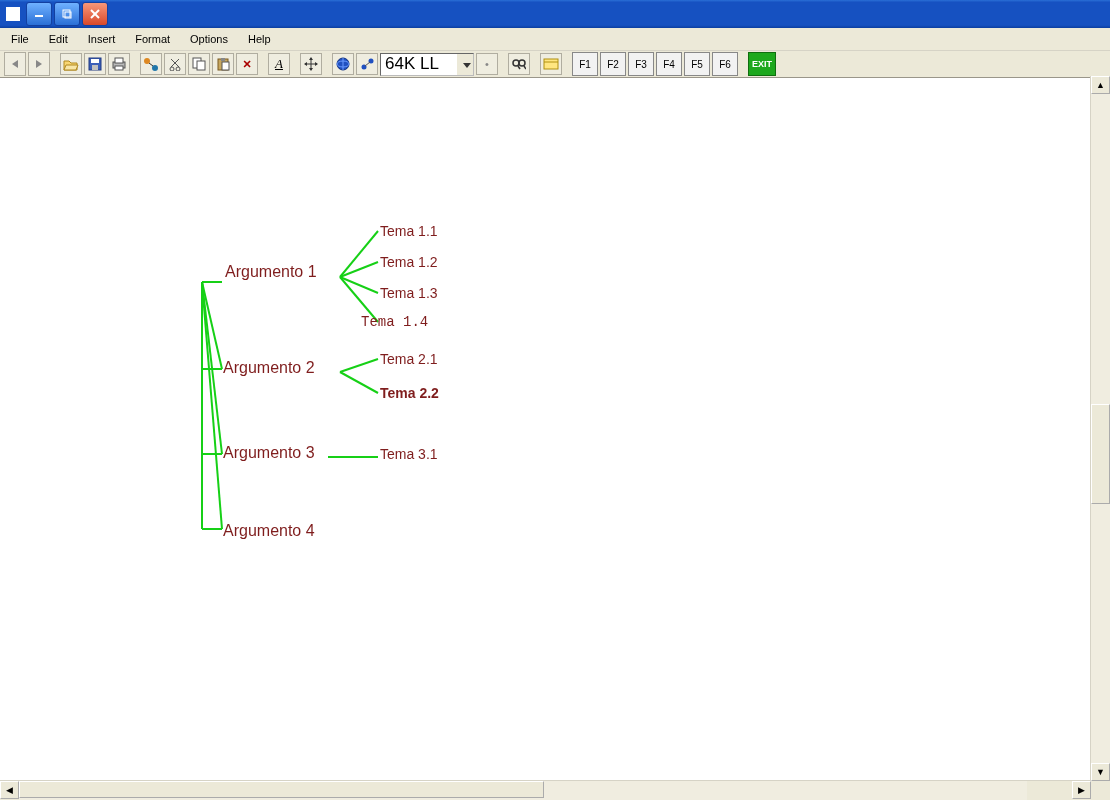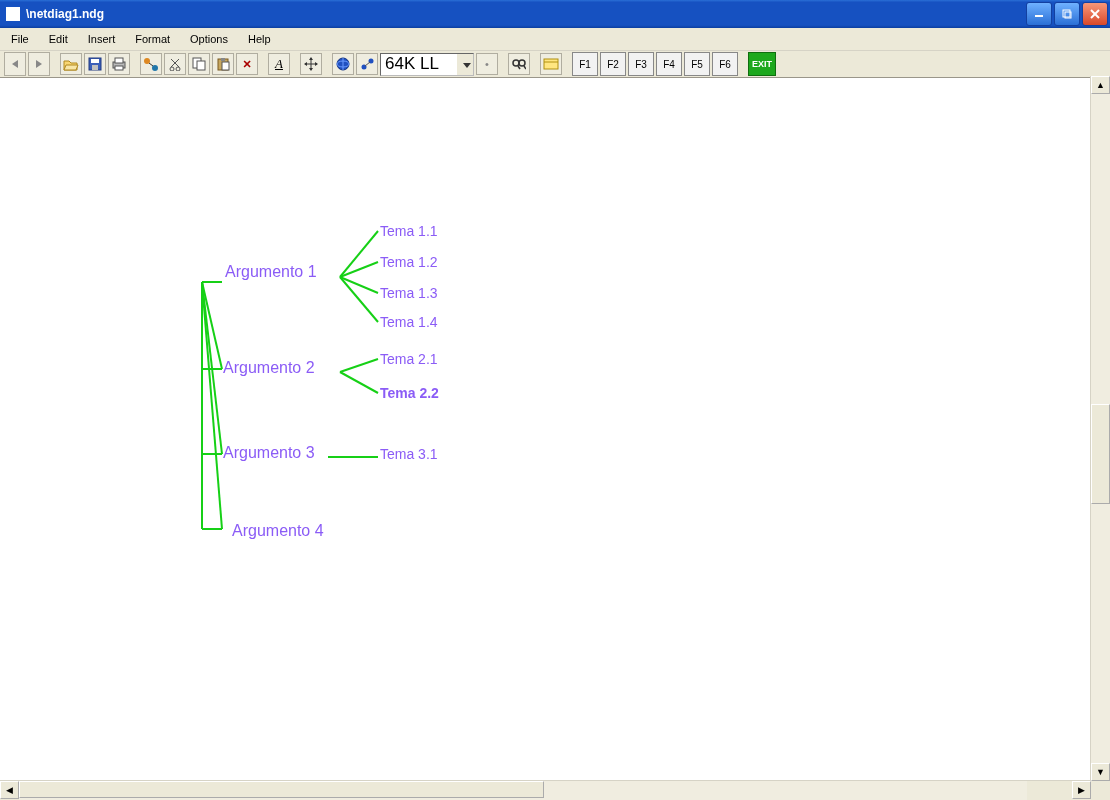--- a/index.html
+++ b/index.html
@@ -146,21 +146,21 @@
 }
 .canvas {
   position: absolute;
   left: 0; top: 0;
   width: 1091px;
   height: 705px;
   background: #fff;
 }
 .node-text {
   position: absolute;
-  color: #8b5cf6;
+  color: #7f1d1d;
   font-family: Arial, sans-serif;
 }
 .root-text { font-size: 24px; font-weight: bold; }
 .arg-text  { font-size: 16px; }
 .leaf-text { font-size: 14px; }
 
 .diagram-svg {
   position: absolute;
   left: 0; top: 0;
   width: 1091px;
@@ -229,21 +229,20 @@
   right: 0; bottom: 0;
   width: 19px; height: 19px;
   background: #ECE9D8;
 }
 </style>
 </head>
 <body>
 
 <div class="titlebar">
   <div class="appicon"></div>
-  <div class="title">\netdiag1.ndg</div>
   <div class="win-buttons">
     <div class="win-btn win-min">
       <svg width="10" height="8">
           <line x1="1" y1="6" x2="9" y2="6" stroke="#fff" stroke-width="2"></line>
         </svg>
     </div>
     <div class="win-btn win-max">
       <svg width="10" height="10">
           <rect x="1" y="1" width="7" height="7" stroke="#fff" stroke-width="1" fill="none"></rect>
           <rect x="3" y="3" width="6" height="6" stroke="#fff" stroke-width="1" fill="none"></rect>
@@ -415,26 +414,26 @@
       <line class="branch" x1="340" y1="293" x2="378" y2="280"></line>
       <line class="branch" x1="340" y1="293" x2="378" y2="314"></line>
 
       <line class="branch" x1="328" y1="378" x2="378" y2="378"></line>
     </svg>
 
 
     <div class="node-text arg-text" style="left:225px; top:184px;">Argumento 1</div>
     <div class="node-text arg-text" style="left:223px; top:280px;">Argumento 2</div>
     <div class="node-text arg-text" style="left:223px; top:365px;">Argumento 3</div>
-    <div class="node-text arg-text" style="left:232px; top:443px;">Argumento 4</div>
+    <div class="node-text arg-text" style="left:223px; top:443px;">Argumento 4</div>
 
     <div class="node-text leaf-text" style="left:380px; top:144px;">Tema 1.1</div>
     <div class="node-text leaf-text" style="left:380px; top:175px;">Tema 1.2</div>
     <div class="node-text leaf-text" style="left:380px; top:206px;">Tema 1.3</div>
-    <div class="node-text leaf-text" style="left:380px; top:235px;">Tema 1.4</div>
+    <div class="node-text leaf-text" style="left:361px; top:235px;font-family:Liberation Mono, monospace;">Tema 1.4</div>
 
     <div class="node-text leaf-text" style="left:380px; top:272px;">Tema 2.1</div>
     <div class="node-text leaf-text" style="left:380px; top:306px;font-weight:bold;">Tema 2.2</div>
 
     <div class="node-text leaf-text" style="left:380px; top:367px;">Tema 3.1</div>
   </div>
 </div>
 
 <div class="vscroll">
   <div class="arrow">▲</div>

